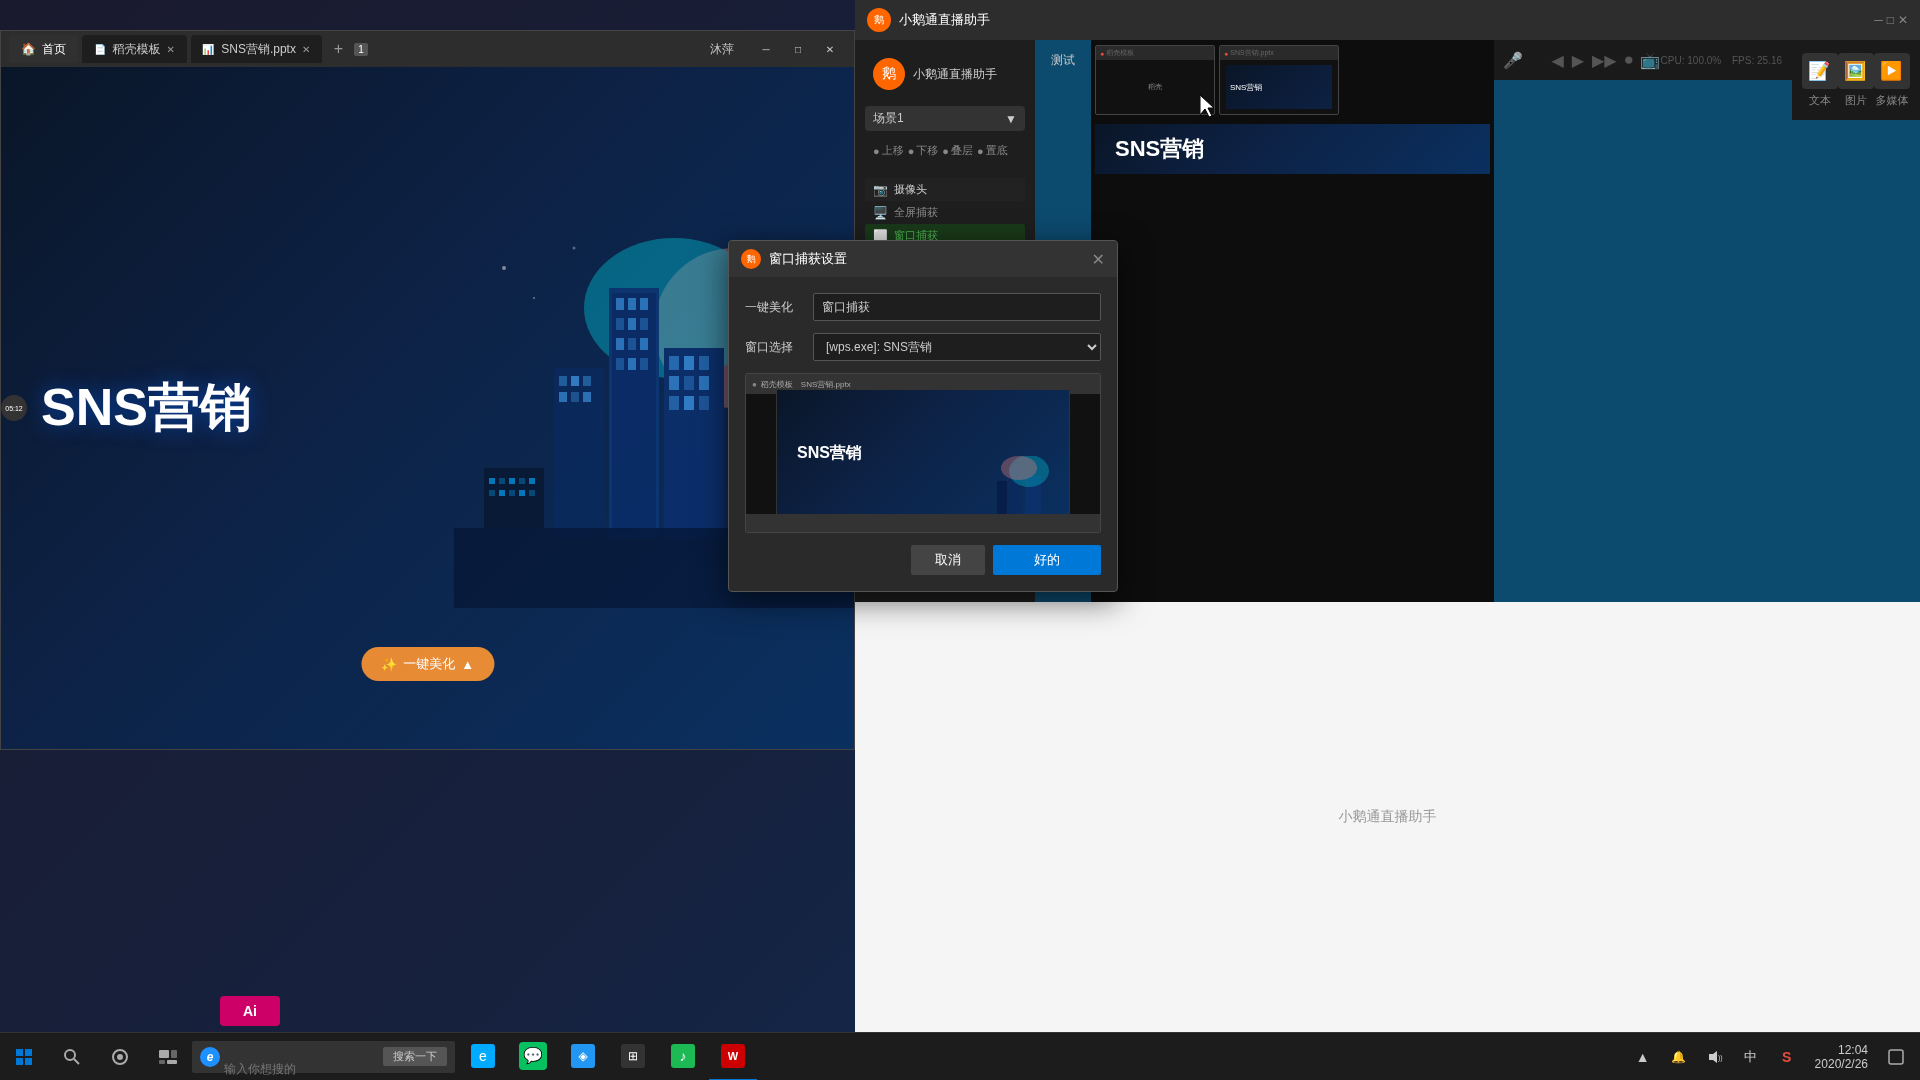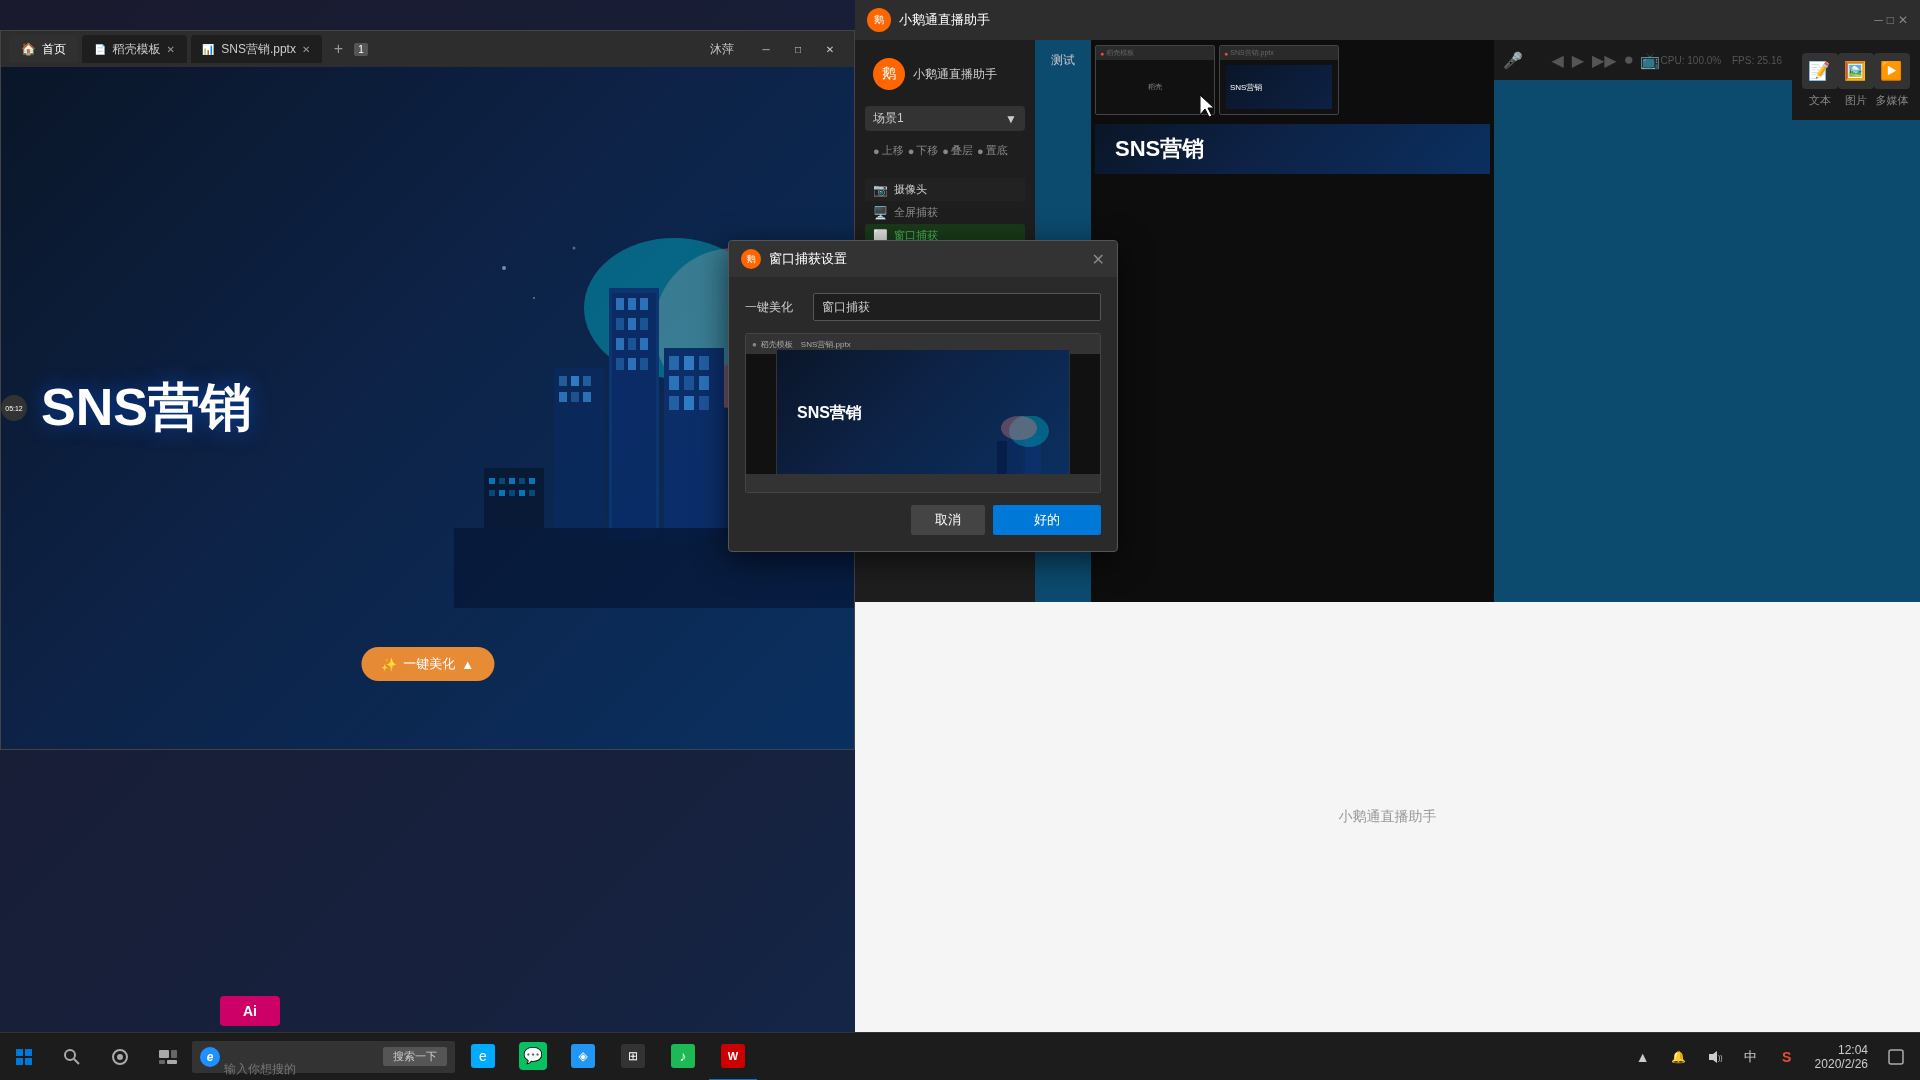--- a/index.html
+++ b/index.html
@@ -1216,20 +1216,26 @@
         <span class="dialog-title">窗口捕获设置</span>
         <span class="dialog-close">✕</span>
       </div>
 
       <div class="dialog-body">
         <div class="dialog-field">
           <span class="dialog-label">一键美化</span>
           <input class="dialog-input" type="text" value="窗口捕获" style="">
         </div>
 
+        <div class="dialog-field">
+          <span class="dialog-label">窗口选择</span>
+          <select class="dialog-select">
+            <option>[wps.exe]: SNS营销</option>
+          </select>
+        </div>
 
         <div class="dialog-preview">
           <div class="dialog-preview-inner">
             <div style="width:100%;height:100%;background:#111;display:flex;flex-direction:column;">
               <div class="dialog-preview-bar-top">
                 <span style="color:#888;font-size:8px;">●</span>
                 <span style="font-size:8px;color:#aaa;">稻壳模板</span>
                 <span style="font-size:8px;color:#aaa;margin-left:4px;">SNS营销.pptx</span>
               </div>
               <div style="flex:1;display:flex;align-items:center;justify-content:center;padding:4px;">

